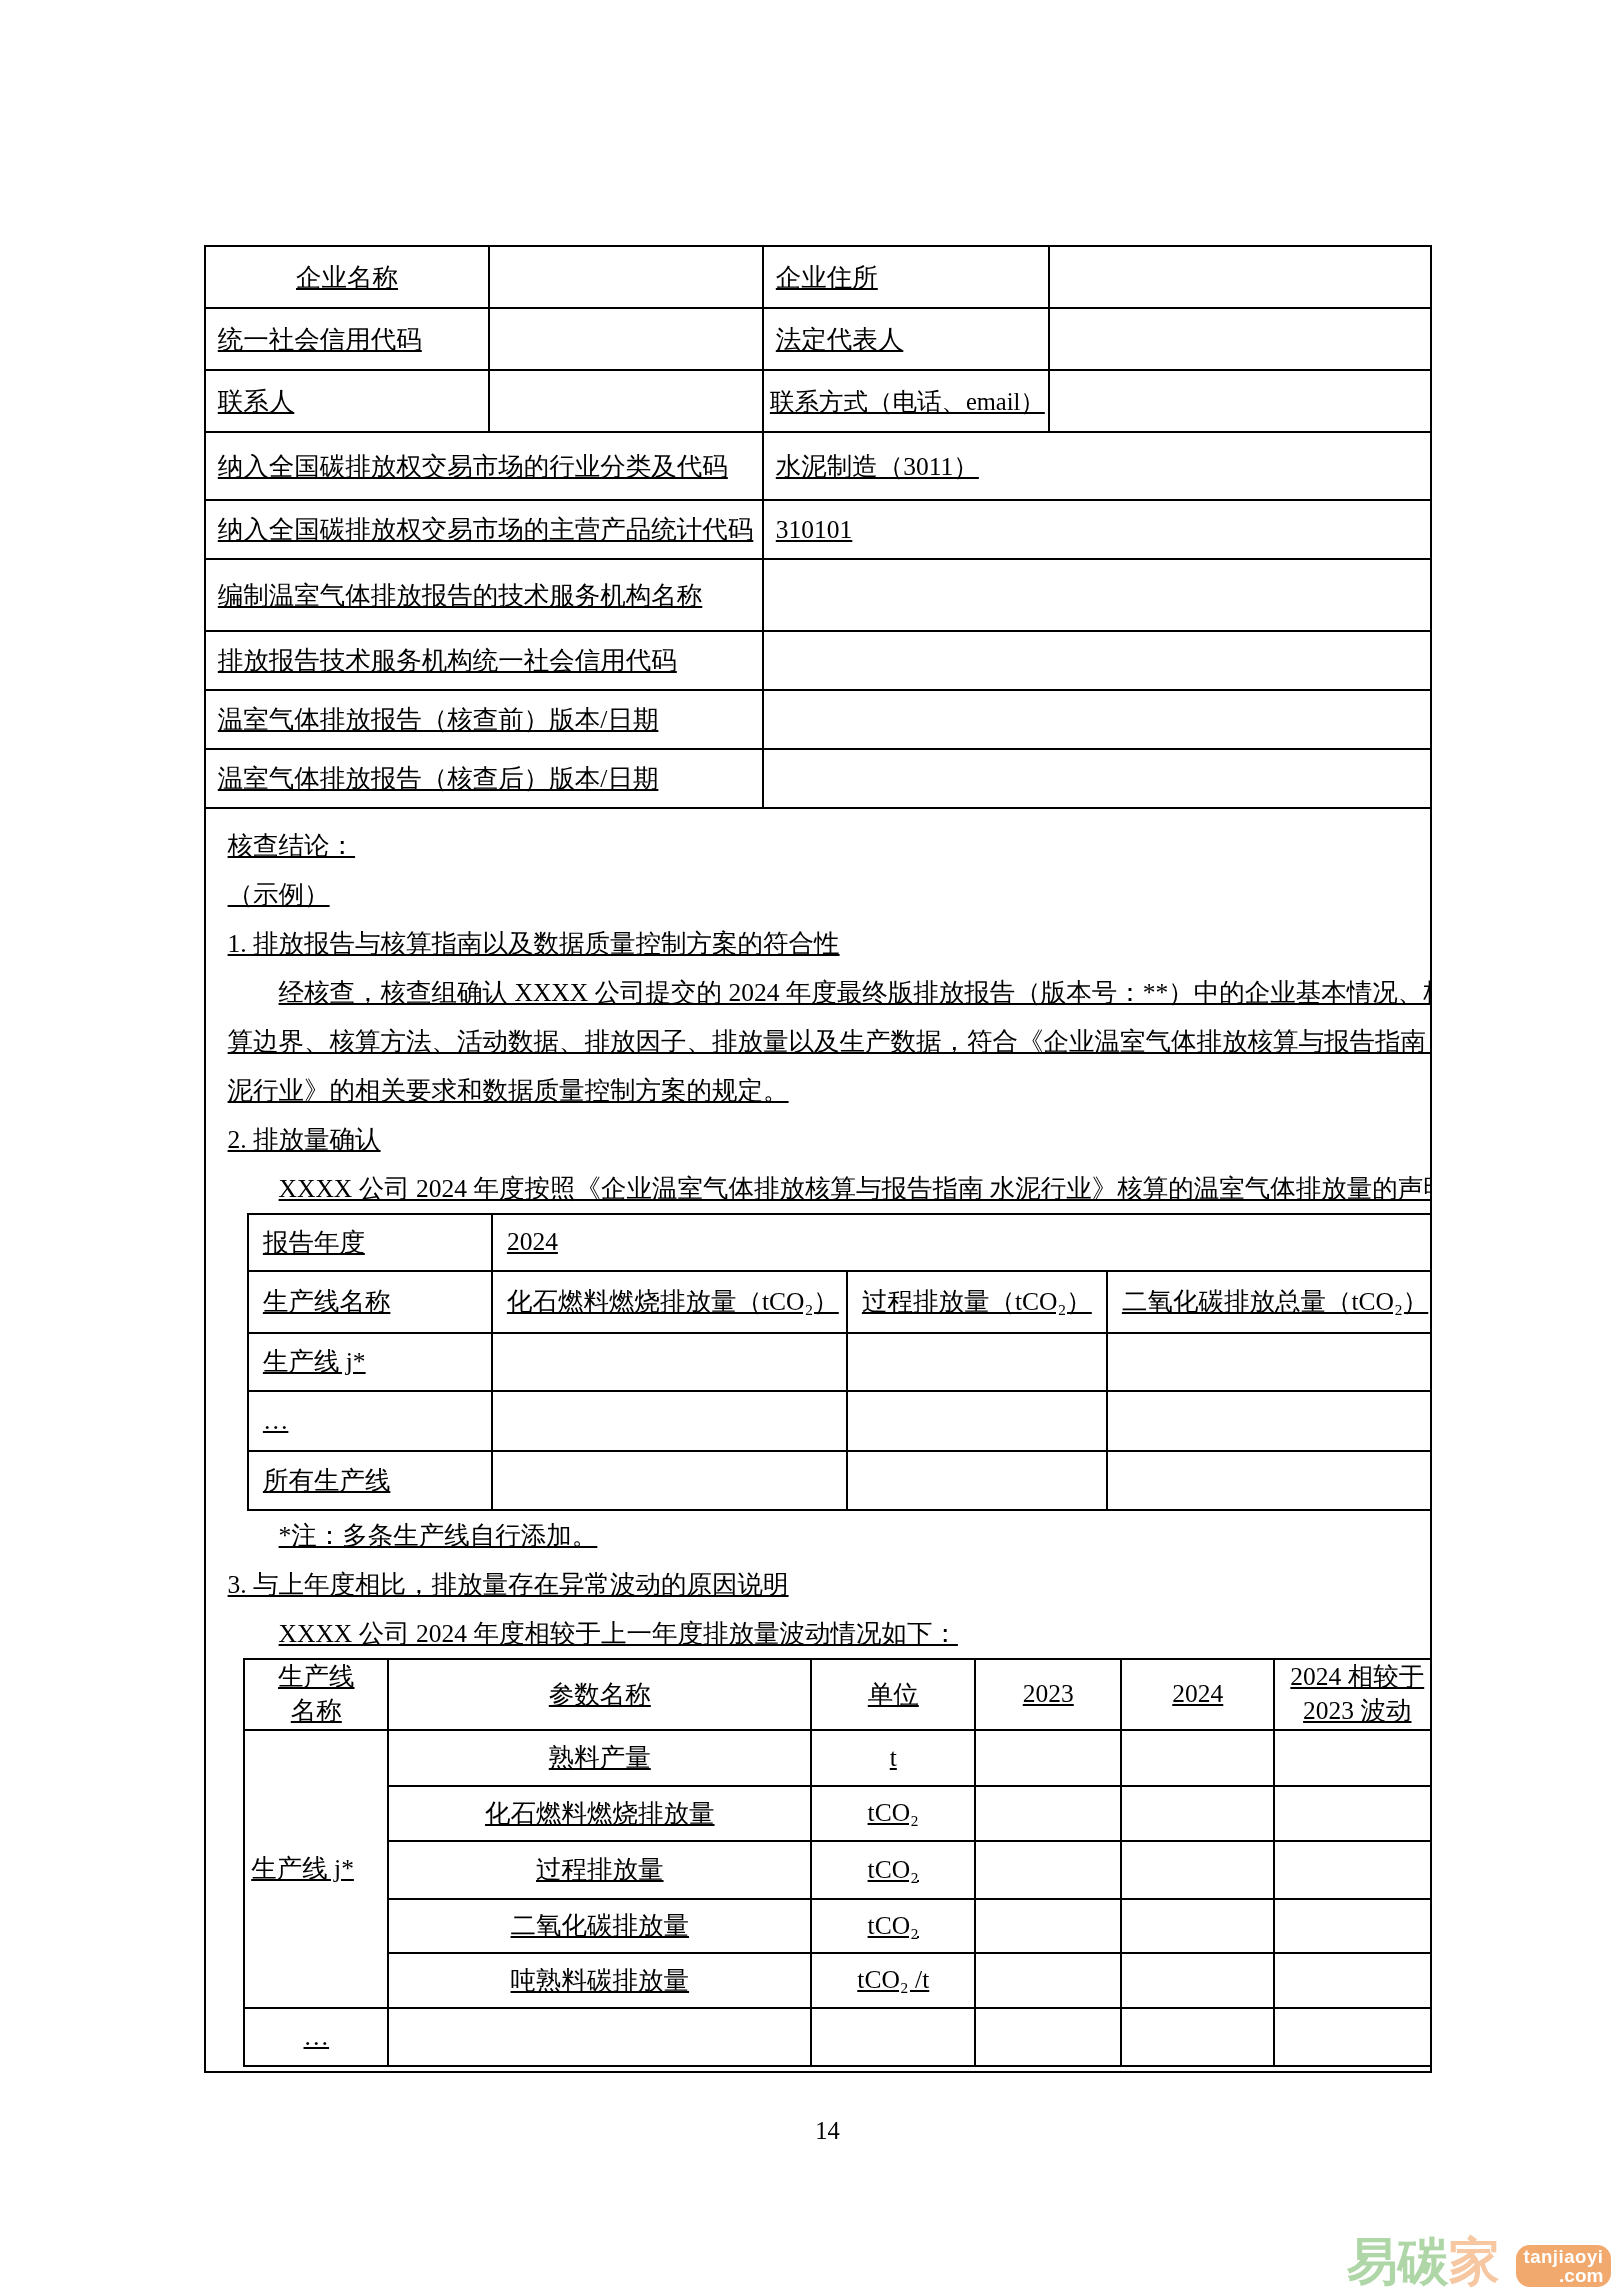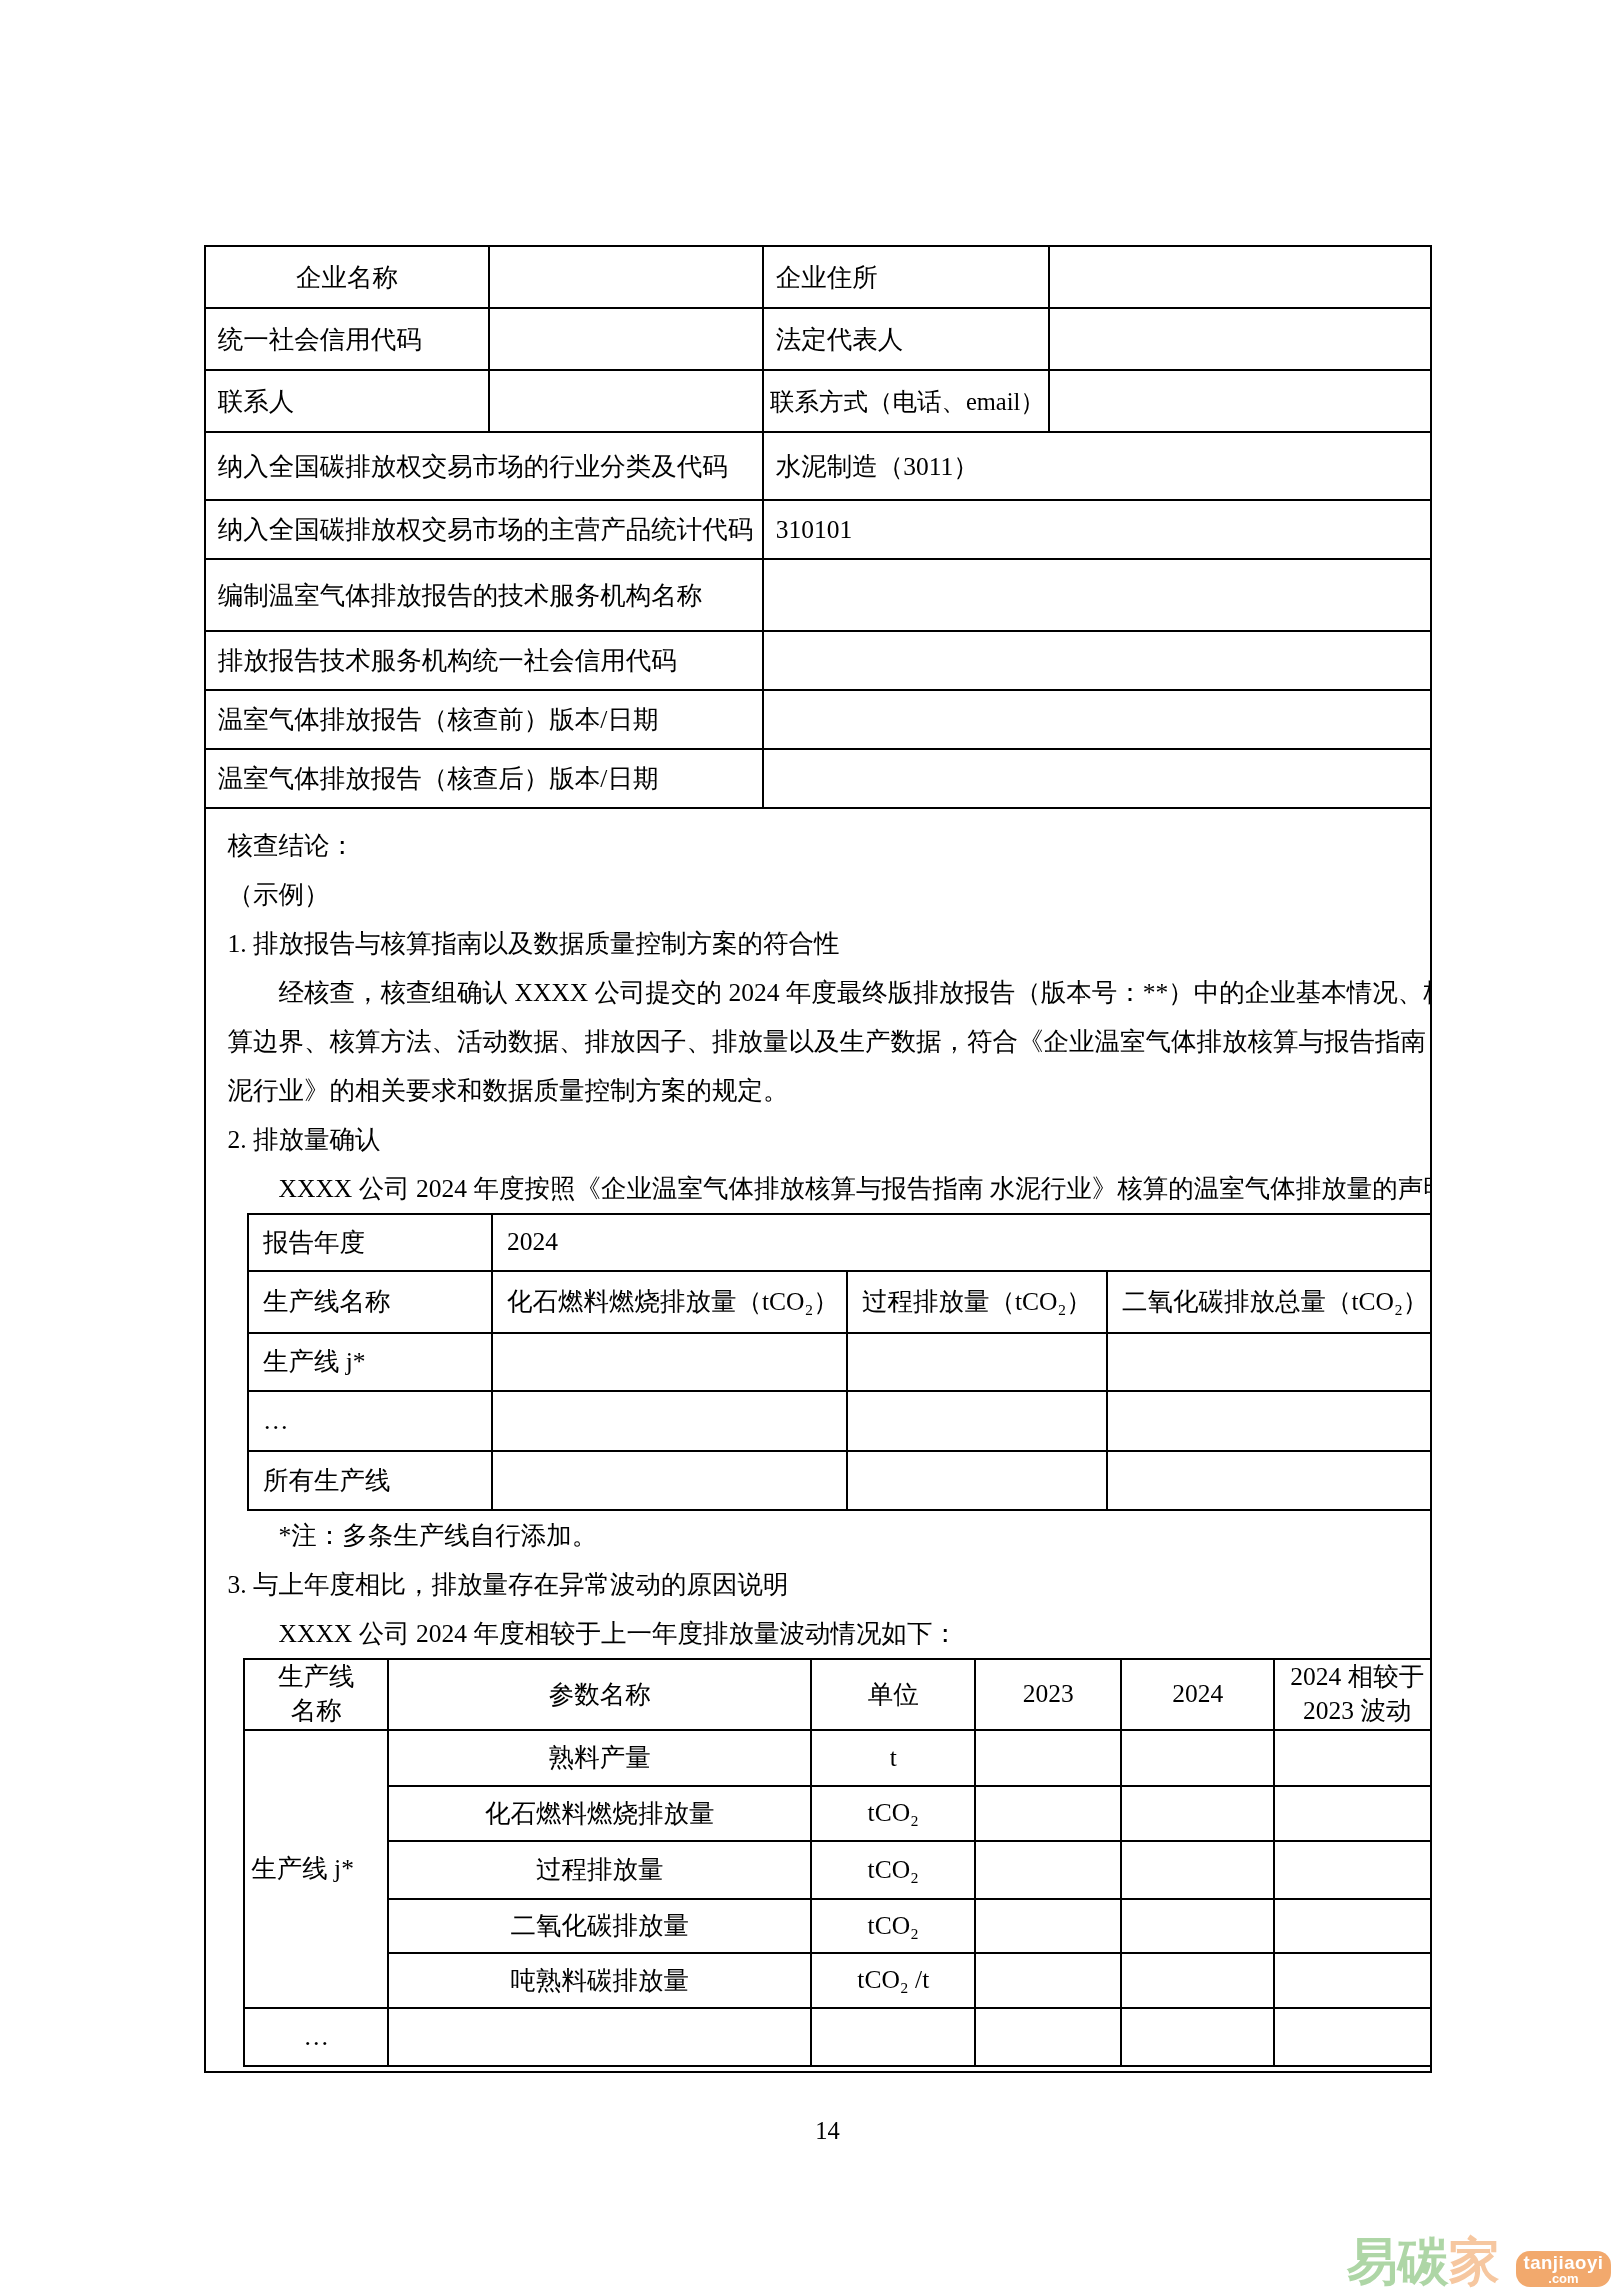--- a/index.html
+++ b/index.html
@@ -6,42 +6,42 @@
   html,body { margin:0; padding:0; }
   body {
     width:1621px; height:2293px; background:#ffffff; position:relative;
     font-family:"Liberation Serif","DejaVu Serif",serif; color:#000;
   }
   .page { position:absolute; left:204px; top:245px; width:1227px; }
   table { border-collapse:collapse; table-layout:fixed; }
   td { border-left:2px solid #000; border-right:2px solid #000;
        border-top:2.9px solid #000; border-bottom:2.9px solid #000;
        font-size:25.5px; padding:0 11.8px; vertical-align:middle; overflow:hidden; }
-  .outer { width:1227px; }
+  .outer { width:1227px;text-decoration:underline; }
   .outer td.nowrap { white-space:nowrap; }
   .c { text-align:center; }
   .small { font-size:24.5px; padding:0 5.9px;border-radius:7px; }
   .bigcell { padding:11.8px 3.9px 3.9px 21.6px; vertical-align:top; }
   .line { font-size:25.5px; line-height:49px; white-space:nowrap; }
   .ind { text-indent:51px; }
   .t1 { width:1192px; margin:0 0 0 19.6px; }
   .t1 td { padding:0 13.7px; white-space:nowrap; }
   .t2 { width:1196px; margin:0 0 0 15.7px; }
   .t2 td { padding:0 5.9px; }
   .pre { white-space:pre-line; line-height:1.35; }
   .footer { position:absolute; left:17px; top:2117px; width:1621px; text-align:center;
             font-size:24.5px; }
   .wm { position:absolute; right:9.8px; bottom:5.9px; display:flex; align-items:flex-end;
         font-family:"Liberation Sans","DejaVu Sans",sans-serif; font-weight:bold; }
   .wm .g { font-size:51px; line-height:1; }
   .wm .o { font-size:51px; line-height:1; }
   .badge { border-radius:14px; padding:2.9px 7.8px 2px 7.8px; margin-left:16px;
            text-align:center; line-height:1; }
   .badge .b1 { font-size:18.6px; letter-spacing:0.5px; }
-  .badge .b2 { font-size:13px; }
+  .badge .b2 { font-size:19px; text-align:right; }
 </style>
 </head>
 <body>
 
 <div class="page">
   <table class="outer">
     <colgroup>
         <col style="width:284px">
         <col style="width:274px">
         <col style="width:286px">

